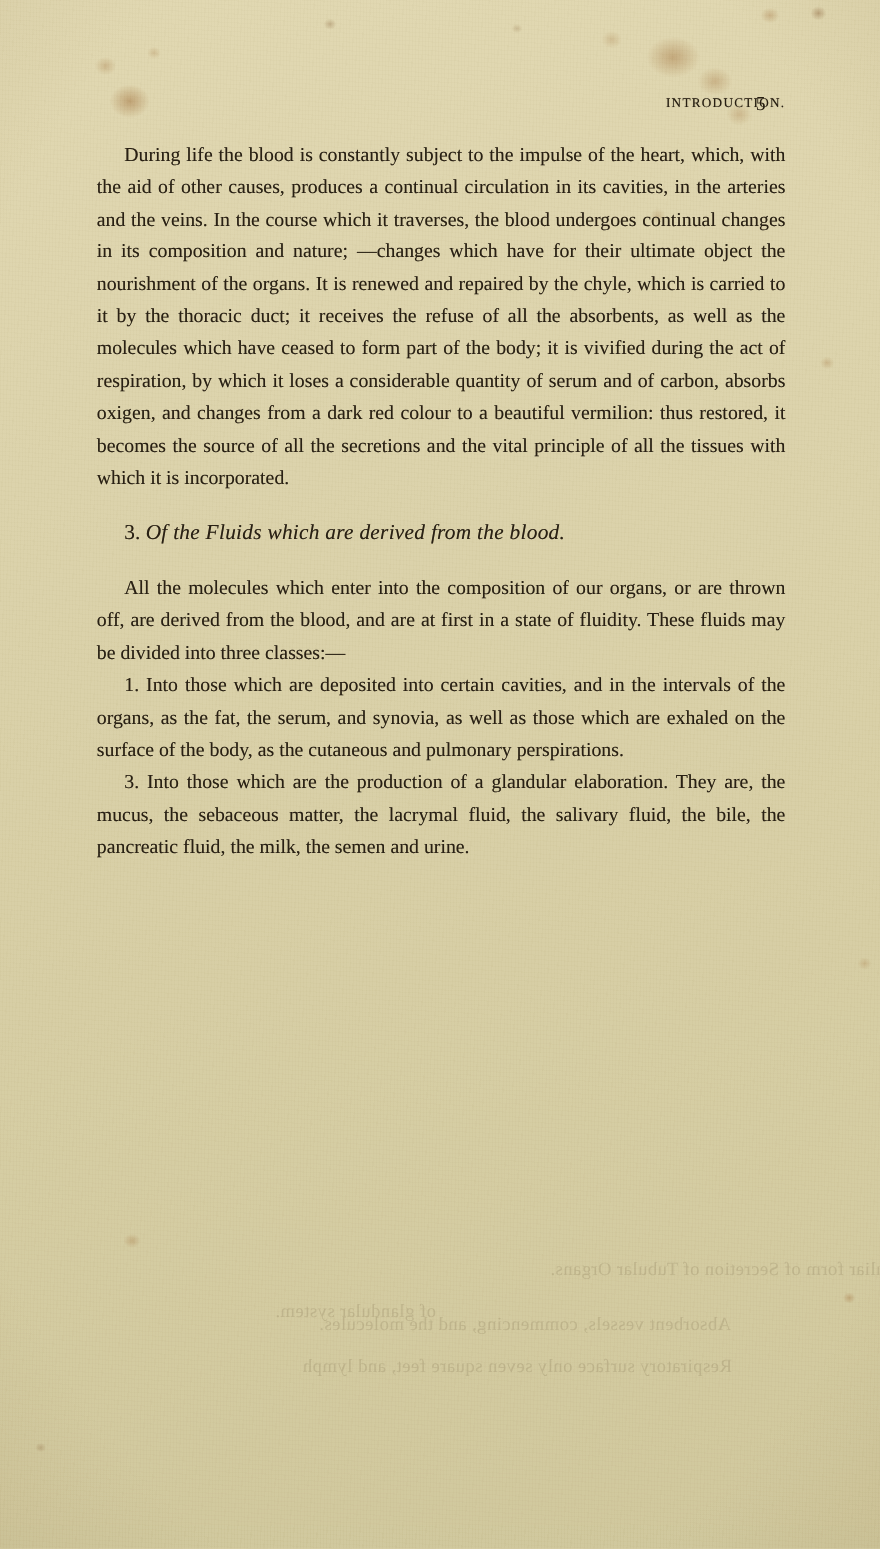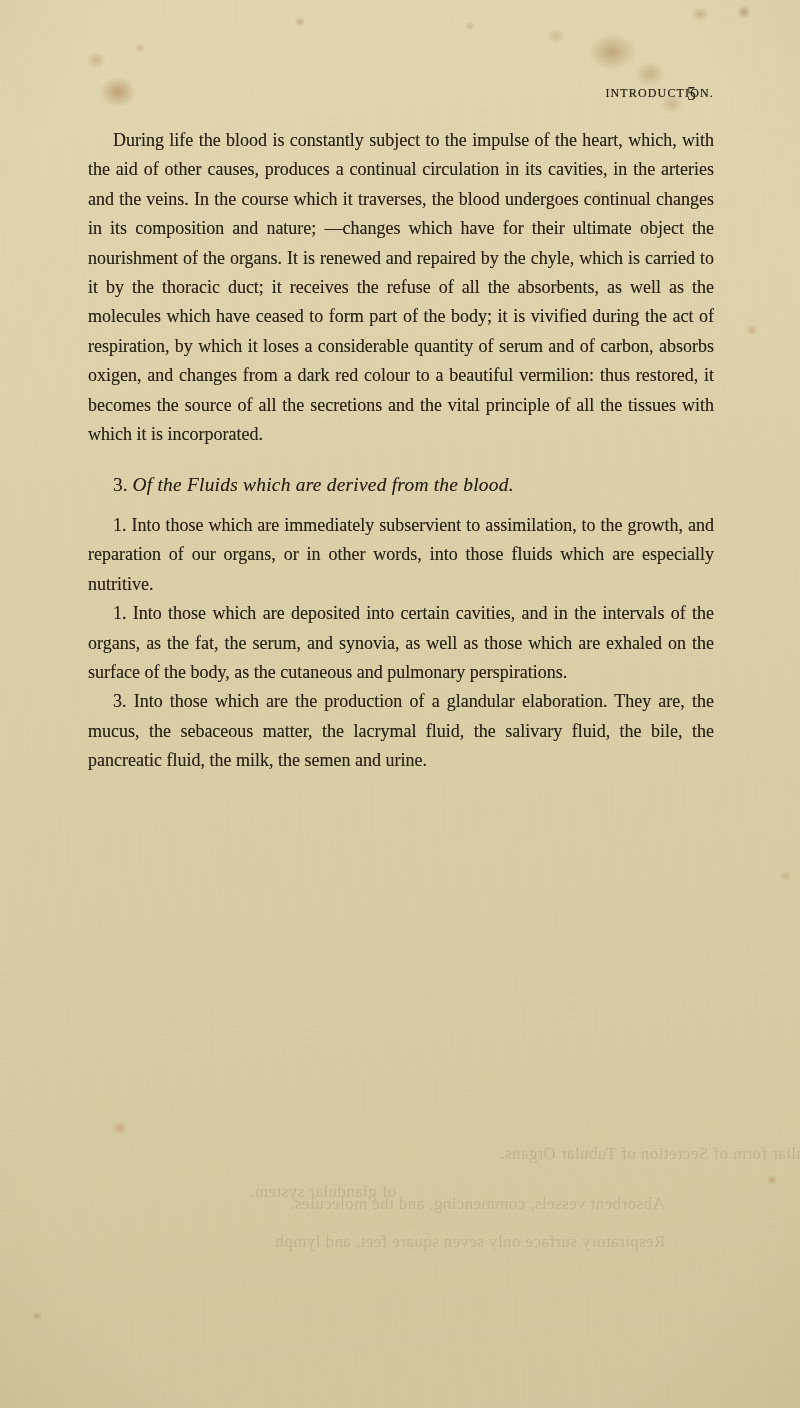--- a/index.html
+++ b/index.html
@@ -158,22 +158,22 @@
 
     <div class="body-text">
 
       <p class="para indent">During life the blood is constantly subject to the impulse of the heart, which, with the aid of other causes, produces a continual circulation in its cavities, in the arteries and the veins. In the course which it traverses, the blood undergoes continual changes in its composition and nature; —changes which have for their ultimate object the nourishment of the organs. It is renewed and repaired by the chyle, which is carried to it by the thoracic duct; it receives the refuse of all the absorbents, as well as the molecules which have ceased to form part of the body; it is vivified during the act of respiration, by which it loses a considerable quantity of serum and of carbon, absorbs oxigen, and changes from a dark red colour to a beautiful vermilion: thus restored, it becomes the source of all the secretions and the vital principle of all the tissues with which it is incorporated.</p>
 
       <p class="section-head">
         <span class="num">3.</span>
         <span class="ttl">Of the Fluids which are derived from the blood.</span>
       </p>
 
+      <p class="para indent gap">All the molecules which enter into the composition of our organs, or are thrown off, are derived from the blood, and are at first in a state of fluidity. These fluids may be divided into three classes:—</p>
 
-      <p class="para list-item">1. Into those which are immediately subservient to assimilation, to the growth, and reparation of our organs, or in other words, into those fluids which are especially nutritive.</p>
 
       <p class="para list-item">1. Into those which are deposited into certain cavities, and in the intervals of the organs, as the fat, the serum, and synovia, as well as those which are exhaled on the surface of the body, as the cutaneous and pulmonary perspirations.</p>
 
       <p class="para list-item">3. Into those which are the production of a glandular elaboration. They are, the mucus, the sebaceous matter, the lacrymal fluid, the salivary fluid, the bile, the pancreatic fluid, the milk, the semen and urine.</p>
 
     </div>
   </div>
 </div>
 
 </body></html>

